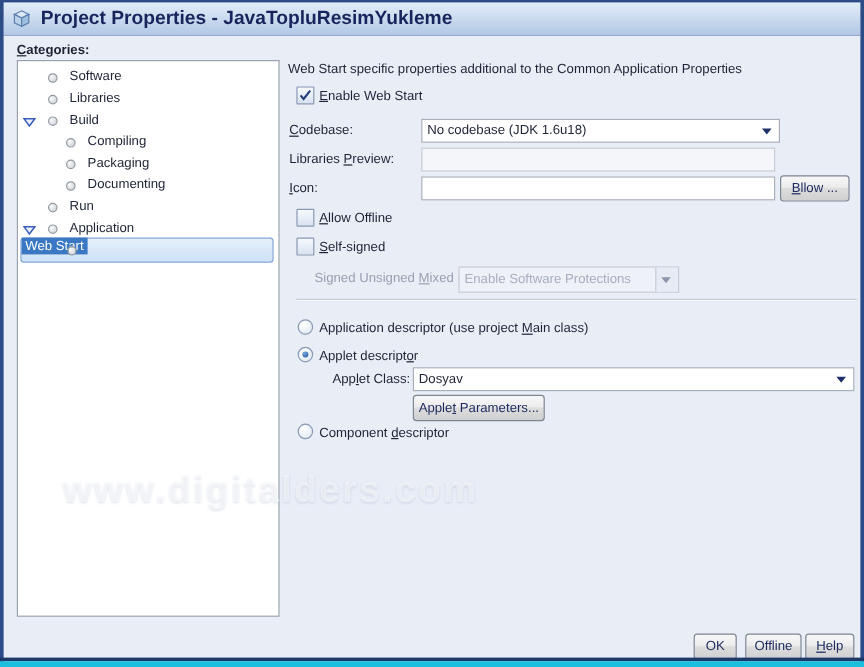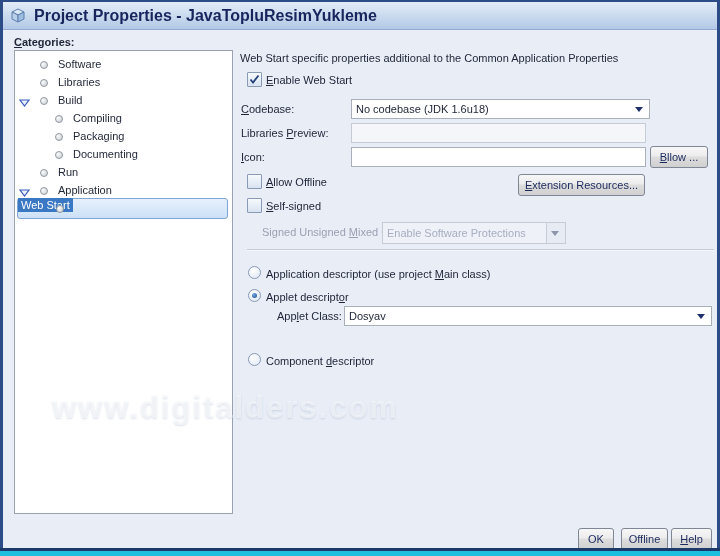--- a/index.html
+++ b/index.html
@@ -160,23 +160,20 @@
   <div class="tf dim" style="left:351px;top:123px;width:293px;height:18px"></div>
 
   <span class="abs lbl" style="left:241px;top:151px"><span class="mn">I</span><span>con:</span></span>
   <div class="tf" style="left:351px;top:147px;width:293px;height:18px"></div>
   <div class="btn" style="left:650px;top:146px;width:56px;height:20px">
       <span><span class="mn">B</span><span>llow ...</span></span>
     </div>
 
   <span class="cb" style="left:247px;top:174px"></span>
   <span class="abs lbl" style="left:266px;top:176px"><span class="mn">A</span><span>llow Offline</span></span>
-  <div class="btn" style="left:518px;top:174px;width:125px;height:20px">
-      <span><span class="mn">E</span><span>xtension Resources...</span></span>
-    </div>
 
   <span class="cb" style="left:247px;top:198px"></span>
   <span class="abs lbl" style="left:266px;top:200px"><span class="mn">S</span><span>elf-signed</span></span>
 
   <span class="abs lbl dis" style="left:262px;top:226px"><span>Signed Unsigned </span><span class="mn">M</span><span>ixed Code:</span></span>
   <div class="combo dim" style="left:382px;top:222px;width:178px;height:20px">
     <span>Enable Software Protections</span>
     <span class="abtn"></span>
     <span class="arrow" style="top:8px"></span>
   </div>
@@ -187,20 +184,23 @@
   <span class="abs lbl" style="left:266px;top:268px"><span>Application descriptor (use project </span><span class="mn">M</span><span>ain class)</span></span>
 
   <span class="rb on" style="left:248px;top:289px"></span>
   <span class="abs lbl" style="left:266px;top:291px"><span>Applet descript</span><span class="mn">o</span><span>r</span></span>
 
   <span class="abs lbl" style="left:277px;top:310px"><span>App</span><span class="mn">l</span><span>et Class:</span></span>
   <div class="combo" style="left:344px;top:306px;width:362px;height:18px">
     <span>Dosyav</span>
     <span class="arrow"></span>
   </div>
+  <div class="btn" style="left:344px;top:329px;width:108px;height:20px">
+      <span><span>Apple</span><span class="mn">t</span><span> Parameters...</span></span>
+    </div>
 
   <span class="rb" style="left:248px;top:353px"></span>
   <span class="abs lbl" style="left:266px;top:355px"><span>Component </span><span class="mn">d</span><span>escriptor</span></span>
 
   <div class="watermark">www.digitalders.com</div>
 
   <div class="btn" style="left:578px;top:528px;width:34px;height:20px">OK</div>
   <div class="btn" style="left:621px;top:528px;width:45px;height:20px">Offline</div>
   <div class="btn" style="left:671px;top:528px;width:39px;height:20px">
       <span><span class="mn">H</span><span>elp</span></span>

